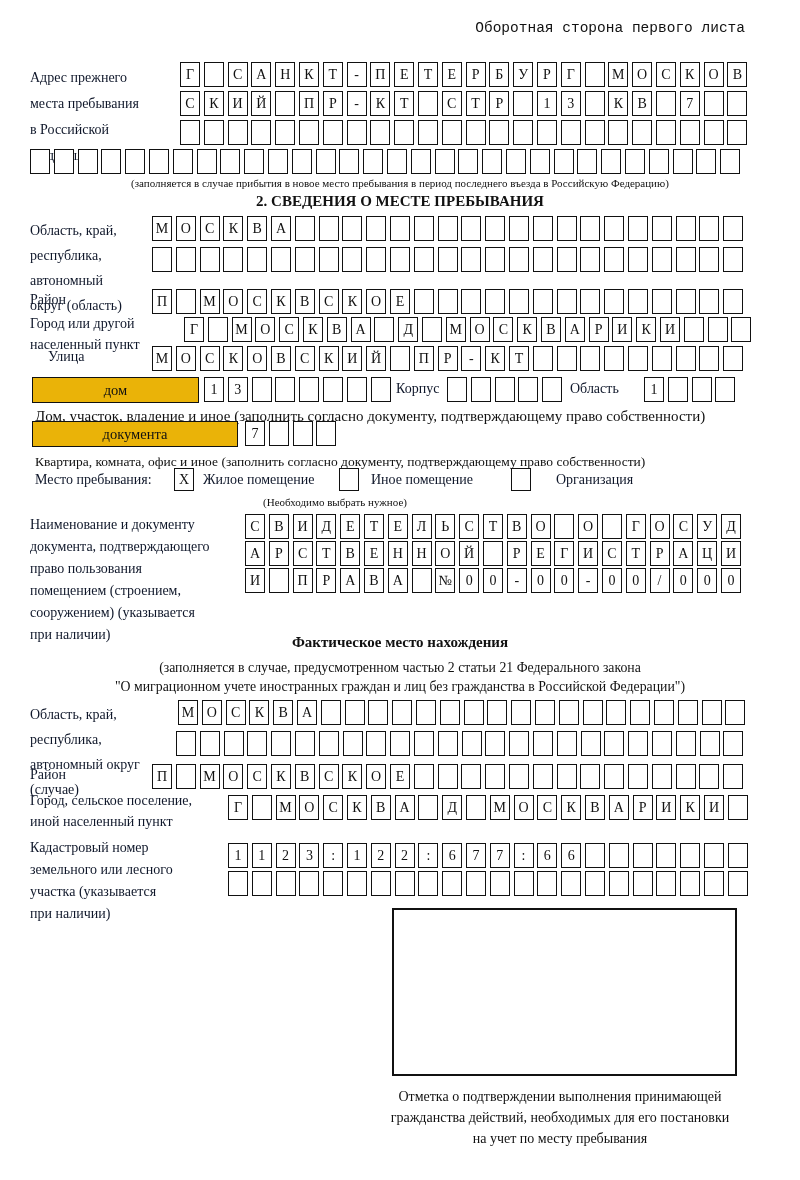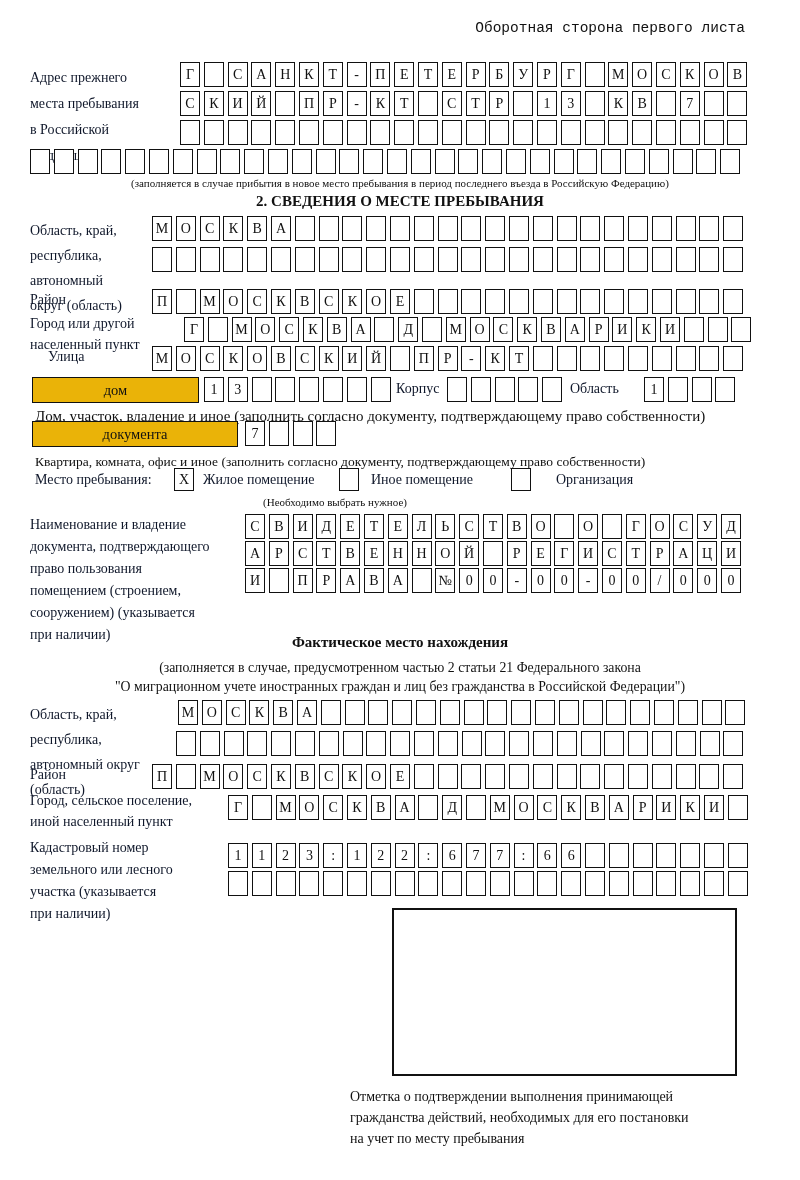--- a/index.html
+++ b/index.html
@@ -22,21 +22,21 @@
     display:flex;align-items:center;justify-content:center;font-size:14.5px;
   }
   .cbx{
     position:absolute;width:20px;height:23px;border:1.6px solid #111;box-sizing:border-box;
     display:flex;align-items:center;justify-content:center;font-size:14px;background:#fff;
   }
   .caption{font-size:11px;color:#111;}
   .center{text-align:center;width:800px;left:0;}
   .bold{font-weight:bold;}
   .stampbox{position:absolute;border:2px solid #111;box-sizing:border-box;background:#fff;}
-  .stampcap{font-size:14px;text-align:left;line-height:21px;}
+  .stampcap{font-size:14px;text-align:center;line-height:21px;}
 </style>
 </head>
 <body>
 
 <div class="page">
 
   <div class="abs" style="top:20px;left:0;width:745px;text-align:right;font-size:14.5px;font-family:Liberation Mono, monospace;">Оборотная сторона первого листа</div>
 
   <div class="abs lbl" style="top:65px;left:30px;line-height:26px;">
     <div>Адрес прежнего</div>
@@ -348,21 +348,21 @@
   <div class="abs lbl" style="top:473px;left:35px;">Место пребывания:</div>
   <div class="cbx" style="top:468px;left:174px;">X</div>
   <div class="abs lbl" style="top:473px;left:203px;">Жилое помещение</div>
   <div class="cbx" style="top:468px;left:339px;"></div>
   <div class="abs lbl" style="top:473px;left:371px;">Иное помещение</div>
   <div class="cbx" style="top:468px;left:511px;"></div>
   <div class="abs lbl" style="top:473px;left:556px;">Организация</div>
   <div class="abs caption" style="top:496px;left:135px;width:400px;text-align:center;">(Необходимо выбрать нужное)</div>
 
   <div class="abs lbl" style="top:514px;left:30px;line-height:22px;">
-    <div>Наименование и владение</div>
+    <div>Наименование и документу</div>
     <div>документа, подтверждающего</div>
     <div>право пользования</div>
     <div>помещением (строением,</div>
     <div>сооружением) (указывается</div>
     <div>при наличии)</div>
   </div>
   <div class="boxrow" style="top:514px;left:245px;">
       <span class="cell">С</span>
       <span class="cell">В</span>
       <span class="cell">И</span>
@@ -433,21 +433,21 @@
     </div>
 
   <div class="abs center bold" style="top:634px;font-size:15px;">Фактическое место нахождения</div>
   <div class="abs caption center" style="top:660px;font-size:13.8px;">(заполняется в случае, предусмотренном частью 2 статьи 21 Федерального закона</div>
   <div class="abs caption center" style="top:679px;font-size:13.8px;">"О миграционном учете иностранных граждан и лиц без гражданства в Российской Федерации")</div>
 
   <div class="abs lbl" style="top:702px;left:30px;line-height:25px;">
     <div>Область, край,</div>
     <div>республика,</div>
     <div>автономный округ</div>
-    <div>(область)</div>
+    <div>(случае)</div>
   </div>
   <div class="boxrow" style="top:700px;left:178px;">
       <span class="cell">М</span>
       <span class="cell">О</span>
       <span class="cell">С</span>
       <span class="cell">К</span>
       <span class="cell">В</span>
       <span class="cell">А</span>
       <span class="cell"></span>
       <span class="cell"></span>

